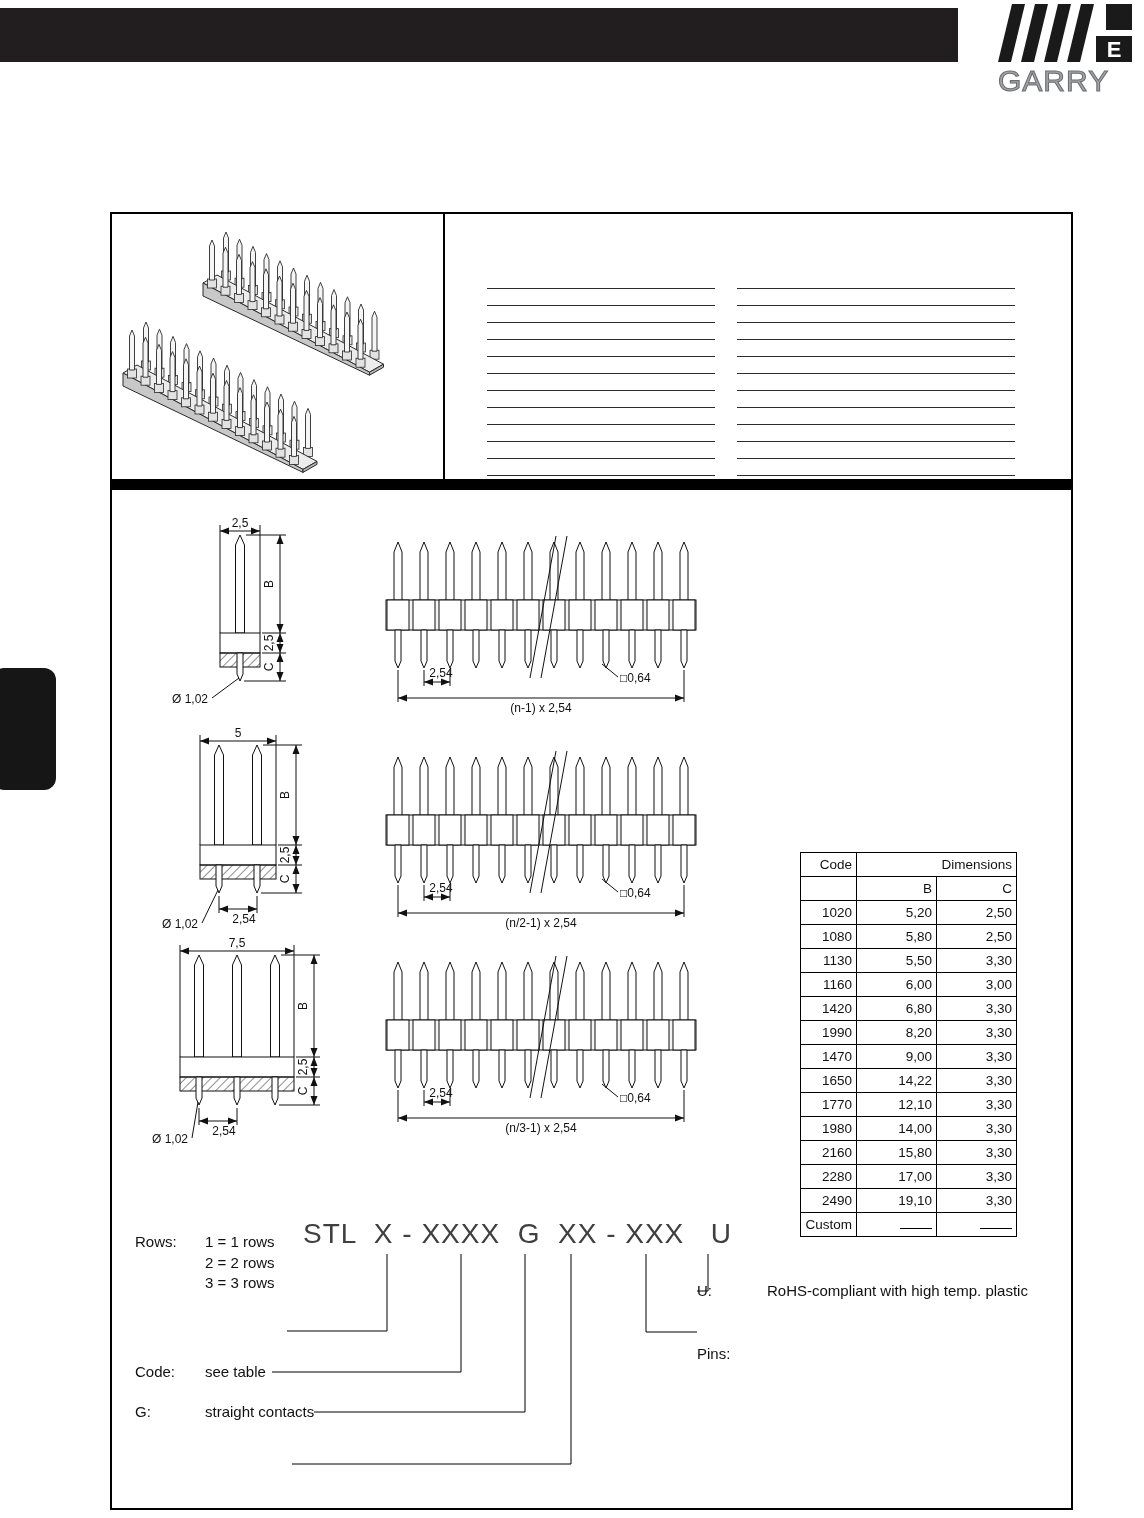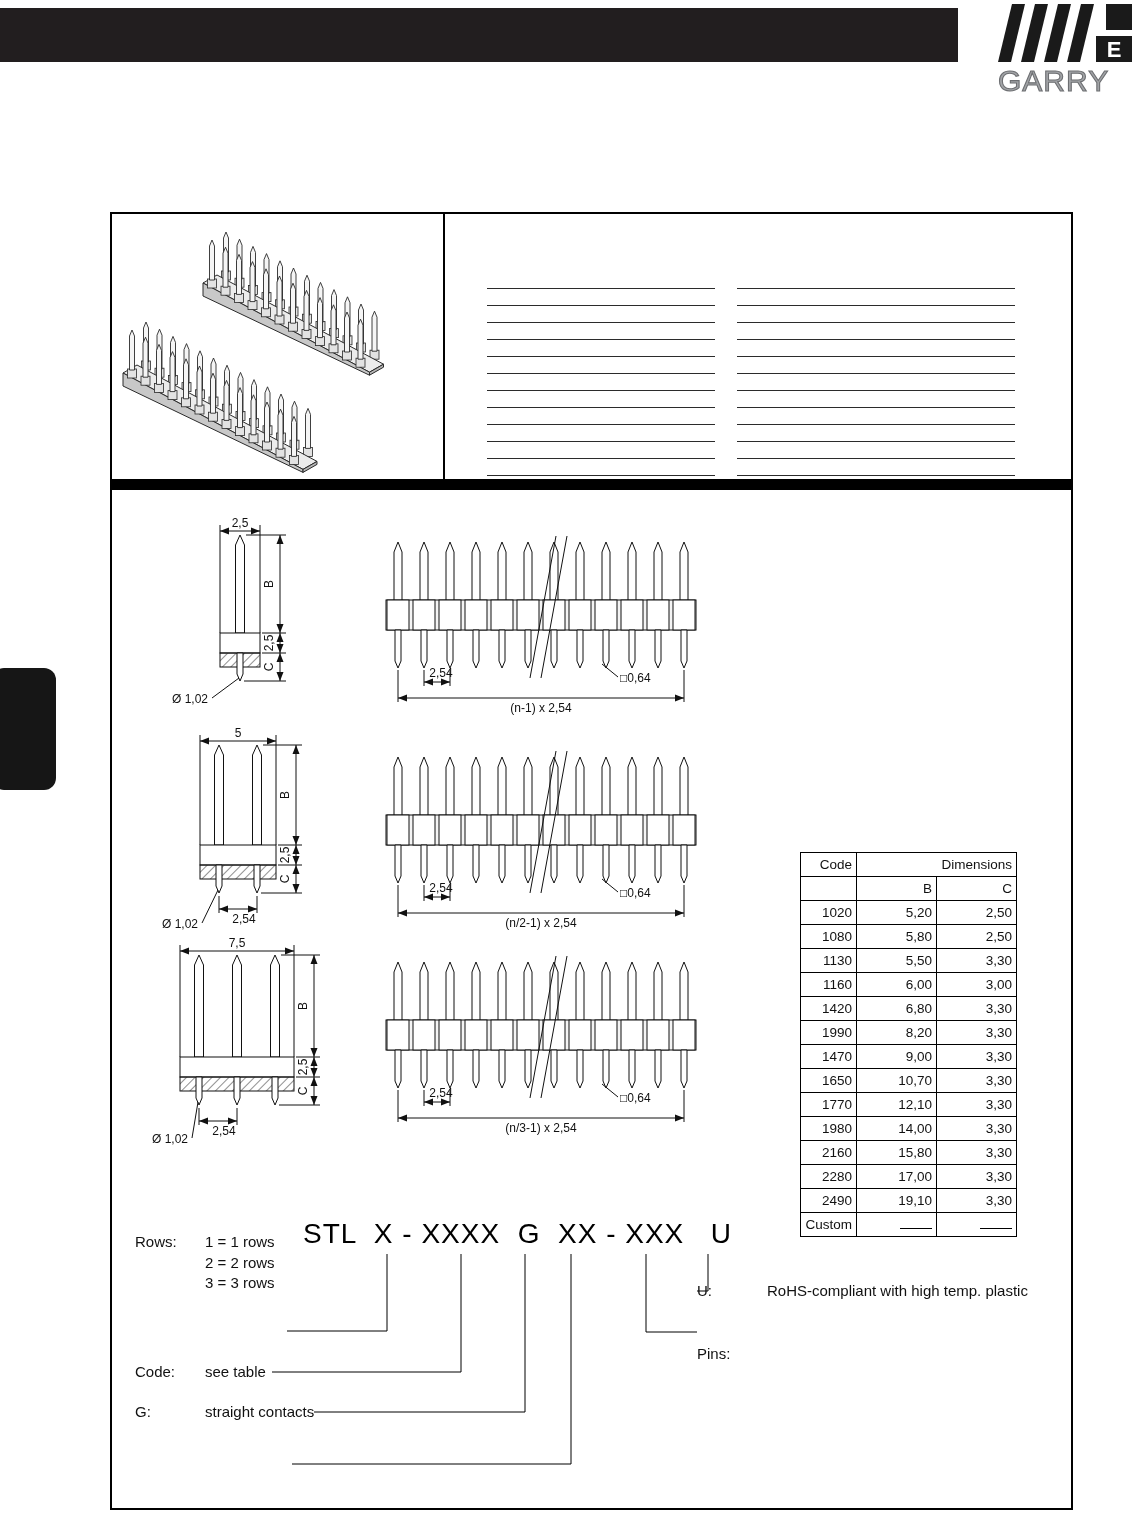--- a/index.html
+++ b/index.html
@@ -15,21 +15,21 @@
   .product-box{left:110px;top:212px;width:963px;height:269px;border:2px solid #000}
   .pbox-divider{position:absolute;left:331px;top:0;width:2px;height:100%;background:#000}
   .spec-col{position:absolute}
   .spec-line{height:17px;border-bottom:1px solid #2b2b2b}
   .separator{left:110px;top:481px;width:963px;height:9px;background:#000}
   .main-box{left:110px;top:490px;width:963px;height:1020px;border:2px solid #000;border-top:none}
   .drawing{position:absolute}
   .dim-table{position:absolute;left:800px;top:852px;border-collapse:collapse;font-size:13.5px;color:#111}
   .dim-table th,.dim-table td{border:1px solid #000;padding:4px 4px;height:18px;text-align:right;font-weight:400}
   .blank{display:inline-block;width:32px;height:11px;border-bottom:1.5px solid #000}
-  .order-code{left:303px;top:1218px;font-size:28px;letter-spacing:1px;white-space:pre;color:#000000}
+  .order-code{left:303px;top:1218px;font-size:28px;letter-spacing:1px;white-space:pre;color:#404040}
   .og{position:absolute;display:flex;font-size:15px;line-height:20.5px;color:#111}
   .og-label{width:70px;flex:none}
   .og-lines{white-space:pre}
   .overlay{left:110px;top:1245px;pointer-events:none}
 </style>
 </head>
 <body>
 
 <svg width="0" height="0" style="position:absolute" aria-hidden="true">
   <defs>
@@ -526,21 +526,21 @@
           <td>8,20</td>
           <td>3,30</td>
         </tr>
         <tr>
           <td>1470</td>
           <td>9,00</td>
           <td>3,30</td>
         </tr>
         <tr>
           <td>1650</td>
-          <td>10,70</td>
+          <td>14,22</td>
           <td>3,30</td>
         </tr>
         <tr>
           <td>1770</td>
           <td>12,10</td>
           <td>3,30</td>
         </tr>
         <tr>
           <td>1980</td>
           <td>14,00</td>

